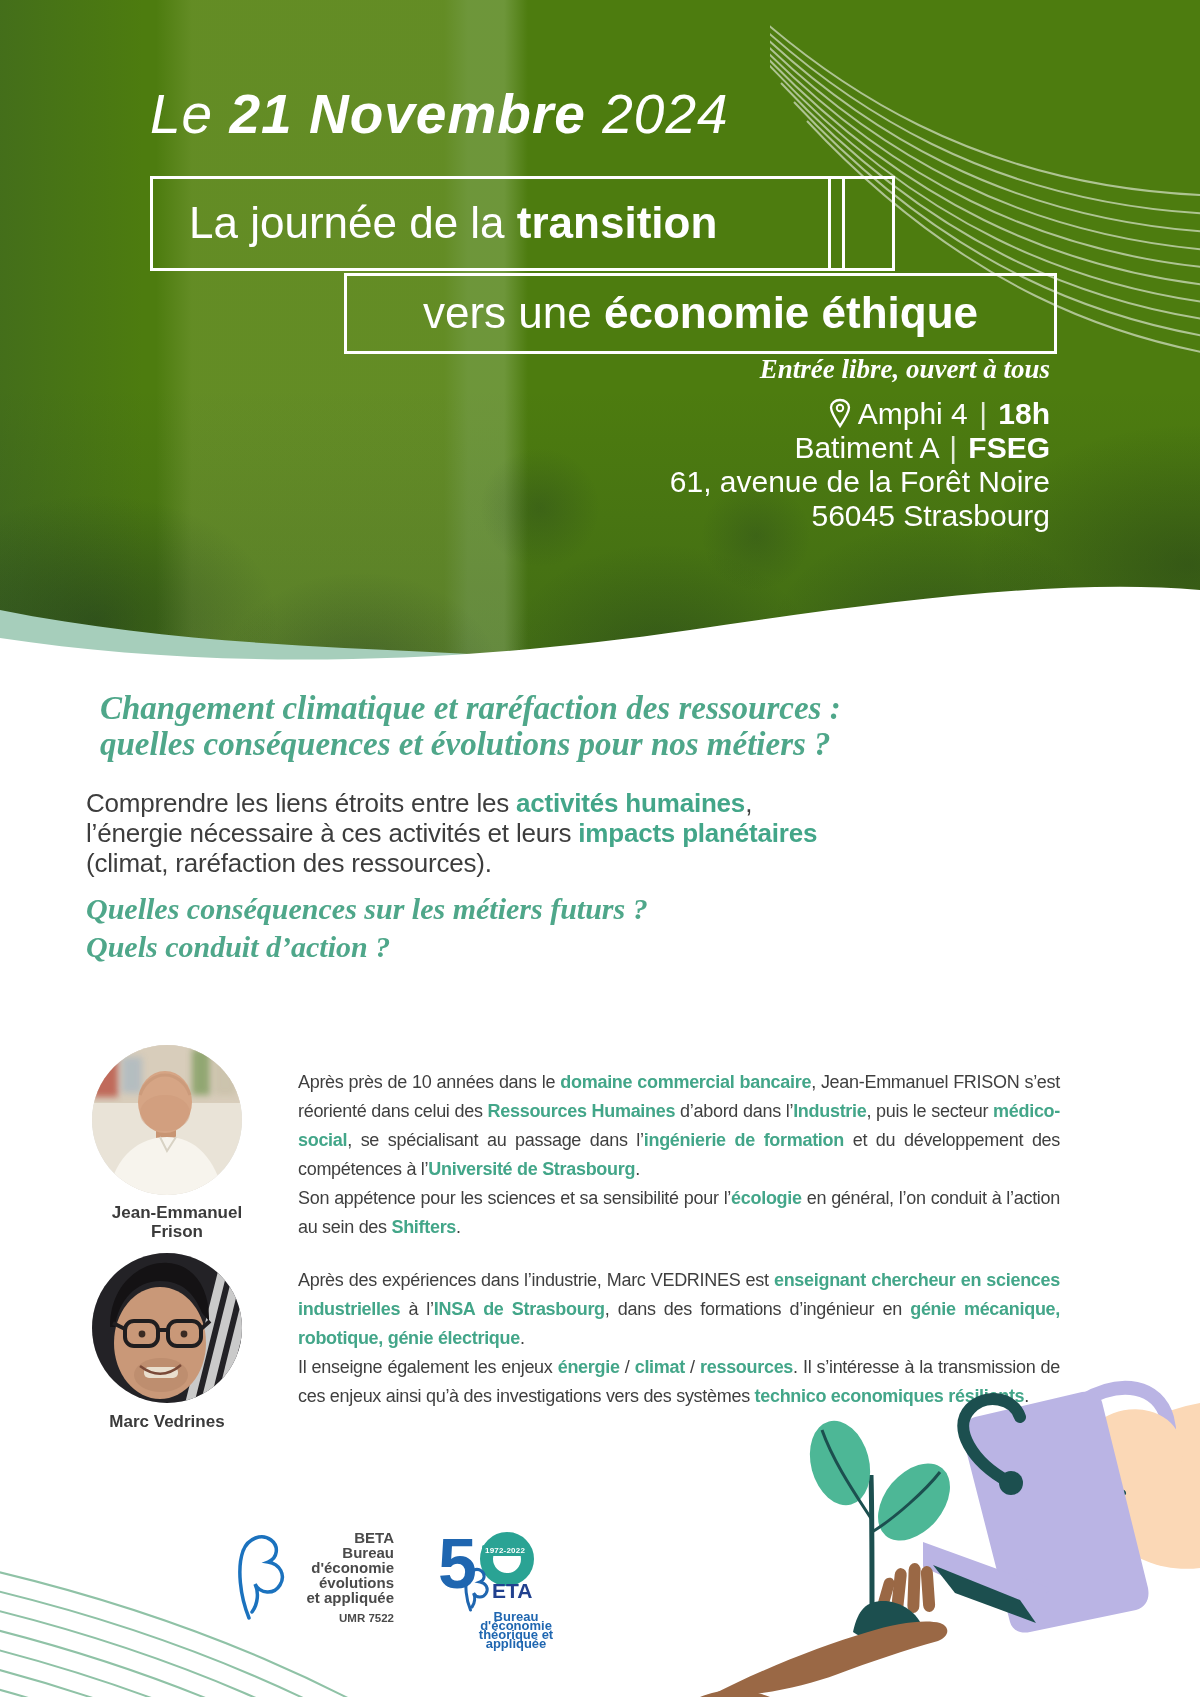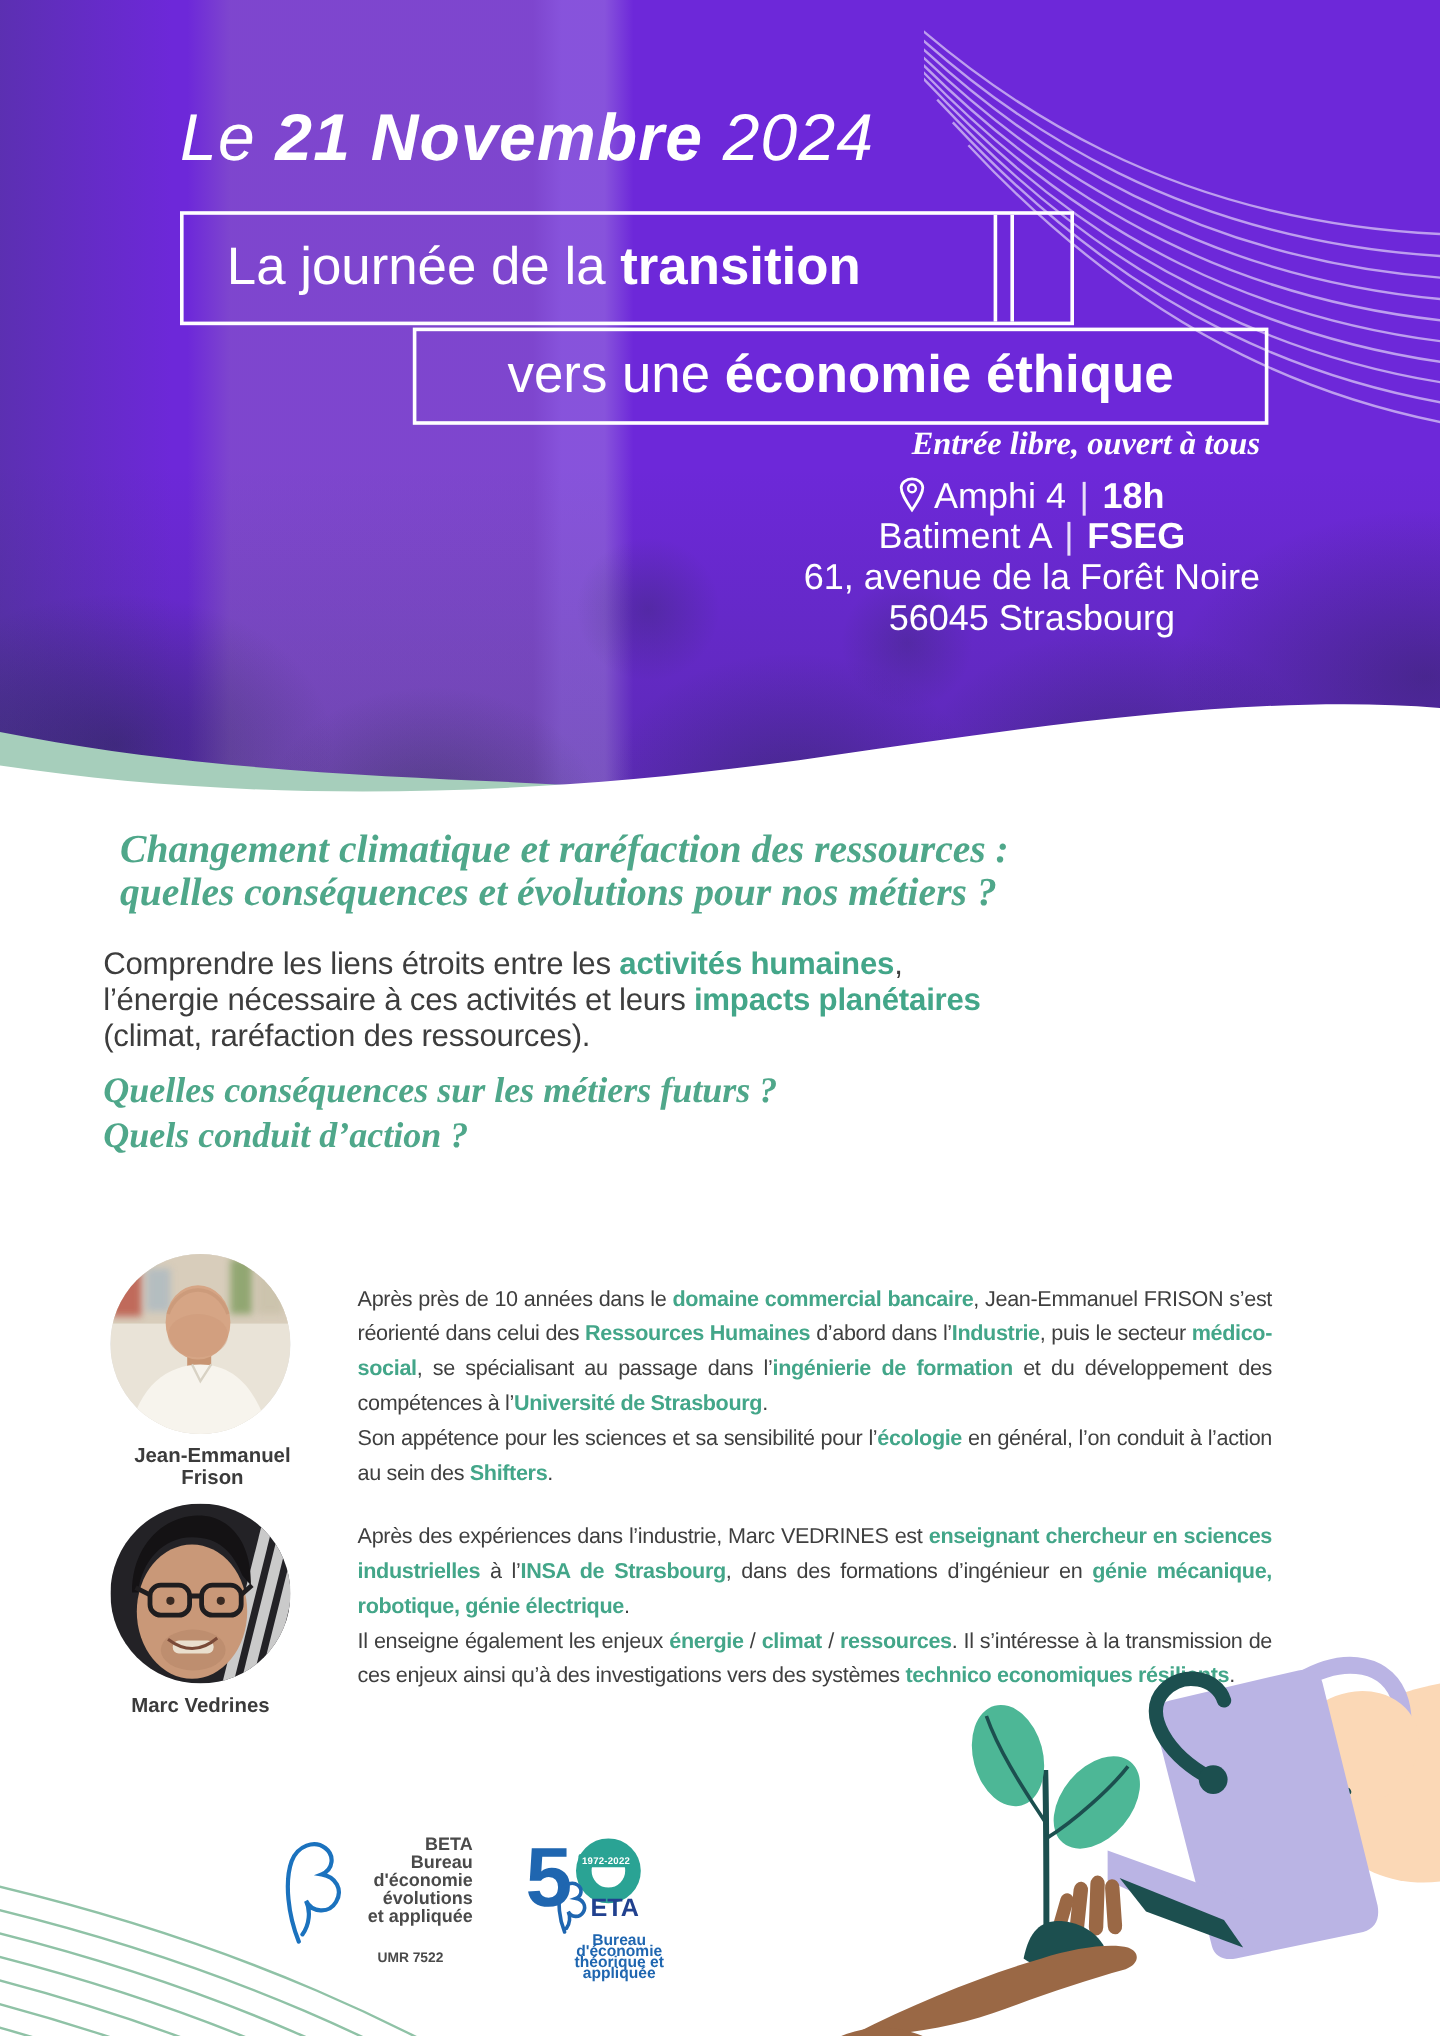--- a/index.html
+++ b/index.html
@@ -3,21 +3,21 @@
 <meta charset="utf-8">
 <style>
   * { margin:0; padding:0; box-sizing:border-box; }
   body { background:#fff; }
   .page {
     position:relative; width:1200px; height:1697px; margin:0 auto;
     background:#fff; overflow:hidden;
     font-family:"Liberation Sans", sans-serif;
   }
   
-  .hero { position:absolute; left:0; top:0; width:1200px; height:705px; background:#6d28d9; }
+  .hero { position:absolute; left:0; top:0; width:1200px; height:705px; background:#4d7c0f; }
   .hero-photo { position:absolute; inset:0;
     background:
       radial-gradient(ellipse 260px 180px at 8% 88%, rgba(15,35,33,.35), transparent 70%),
       radial-gradient(ellipse 200px 150px at 30% 96%, rgba(18,38,36,.30), transparent 70%),
       radial-gradient(ellipse 220px 160px at 55% 93%, rgba(15,35,33,.28), transparent 70%),
       radial-gradient(ellipse 240px 170px at 78% 91%, rgba(18,38,36,.30), transparent 70%),
       radial-gradient(ellipse 300px 200px at 99% 80%, rgba(15,30,28,.30), transparent 70%),
       radial-gradient(circle 60px at 45% 72%, rgba(20,40,38,.22), transparent),
       radial-gradient(circle 55px at 63% 76%, rgba(20,40,38,.20), transparent),
       linear-gradient(90deg, rgba(40,70,60,.25) 0%, rgba(40,70,60,0) 12%),
@@ -32,21 +32,21 @@
 
   .tbox { position:absolute; border:3px solid #fff; color:#fff; font-size:44px; white-space:nowrap; }
   .box1 { left:150px; top:176px; width:745px; height:95px; line-height:88px; padding-left:36px; }
   .box2 { left:344px; top:273px; width:713px; height:81px; line-height:74px; text-align:center; }
   .tbox b { font-weight:bold; }
   .dbl { position:absolute; top:0; bottom:0; width:3px; background:#fff; }
   .dbl.a { right:47px; } .dbl.b { right:61px; }
 
   .free-entry { position:absolute; right:150px; top:354px; color:#fff;
     font-family:"Liberation Serif", serif; font-style:italic; font-weight:bold; font-size:27px; }
-  .venue { position:absolute; right:150px; top:397px; color:#fff; text-align:center; font-size:30px; line-height:34px; }
+  .venue { position:absolute; right:150px; top:397px; color:#fff; text-align:right; font-size:30px; line-height:34px; }
   .venue b { font-weight:bold; }
   .venue .sep { opacity:.85; padding:0 3px; font-weight:normal; }
   .pin { vertical-align:-4px; margin-right:7px; }
 
   
   .intro-h { position:absolute; left:100px; top:690px; font-family:"Liberation Serif", serif;
     font-style:italic; font-weight:600; font-size:33px; line-height:36px; color:#4FA78A; }
   .lead { position:absolute; left:86px; top:788px; width:900px; font-size:26px; line-height:30px;
     color:#3D3D3D; letter-spacing:-0.2px; }
   .hl { color:#43A689; font-weight:bold; }
@@ -62,21 +62,21 @@
 
   .bio { position:absolute; left:298px; width:762px; text-align:justify; font-size:18px;
     line-height:29px; letter-spacing:-0.3px; color:#3F3F3F; }
   .b1 { top:1068px; } .b2 { top:1266px; }
 
   
   .beta-logo { position:absolute; left:228px; top:1530px; width:170px; height:100px; }
   .beta-glyph { position:absolute; left:0; top:2px; }
   .beta-text { position:absolute; left:62px; top:0; width:104px; text-align:right; font-weight:bold;
     color:#4A4A4A; font-size:15px; line-height:15px; }
-  .beta-unit { font-size:11.5px; margin-top:20px;text-align:center; }
+  .beta-unit { font-size:11.5px; margin-top:6px; }
 
   .beta50 { position:absolute; left:438px; top:1532px; width:130px; height:100px; }
   .b50-five { position:absolute; left:0; top:-8px; font-size:70px; font-weight:bold; color:#1F66B0; }
   .b50-ring { position:absolute; left:42px; top:0; width:54px; height:54px; border:13px solid #2AA394; border-radius:50%; }
   .b50-years { position:absolute; left:44px; top:13px; background:#2AA394; color:#fff; font-size:8px;
     font-weight:bold; padding:1px 3px; border-radius:2px; letter-spacing:.2px; }
   .b50-bsvg { position:absolute; left:22px; top:34px; }
   .b50-eta { position:absolute; left:54px; top:47px; font-size:21px; font-weight:bold; color:#21418F; }
   .b50-cap { position:absolute; left:30px; top:80px; width:96px; font-size:13px; line-height:9px;
     font-weight:bold; color:#1F66B0; text-align:center; }

